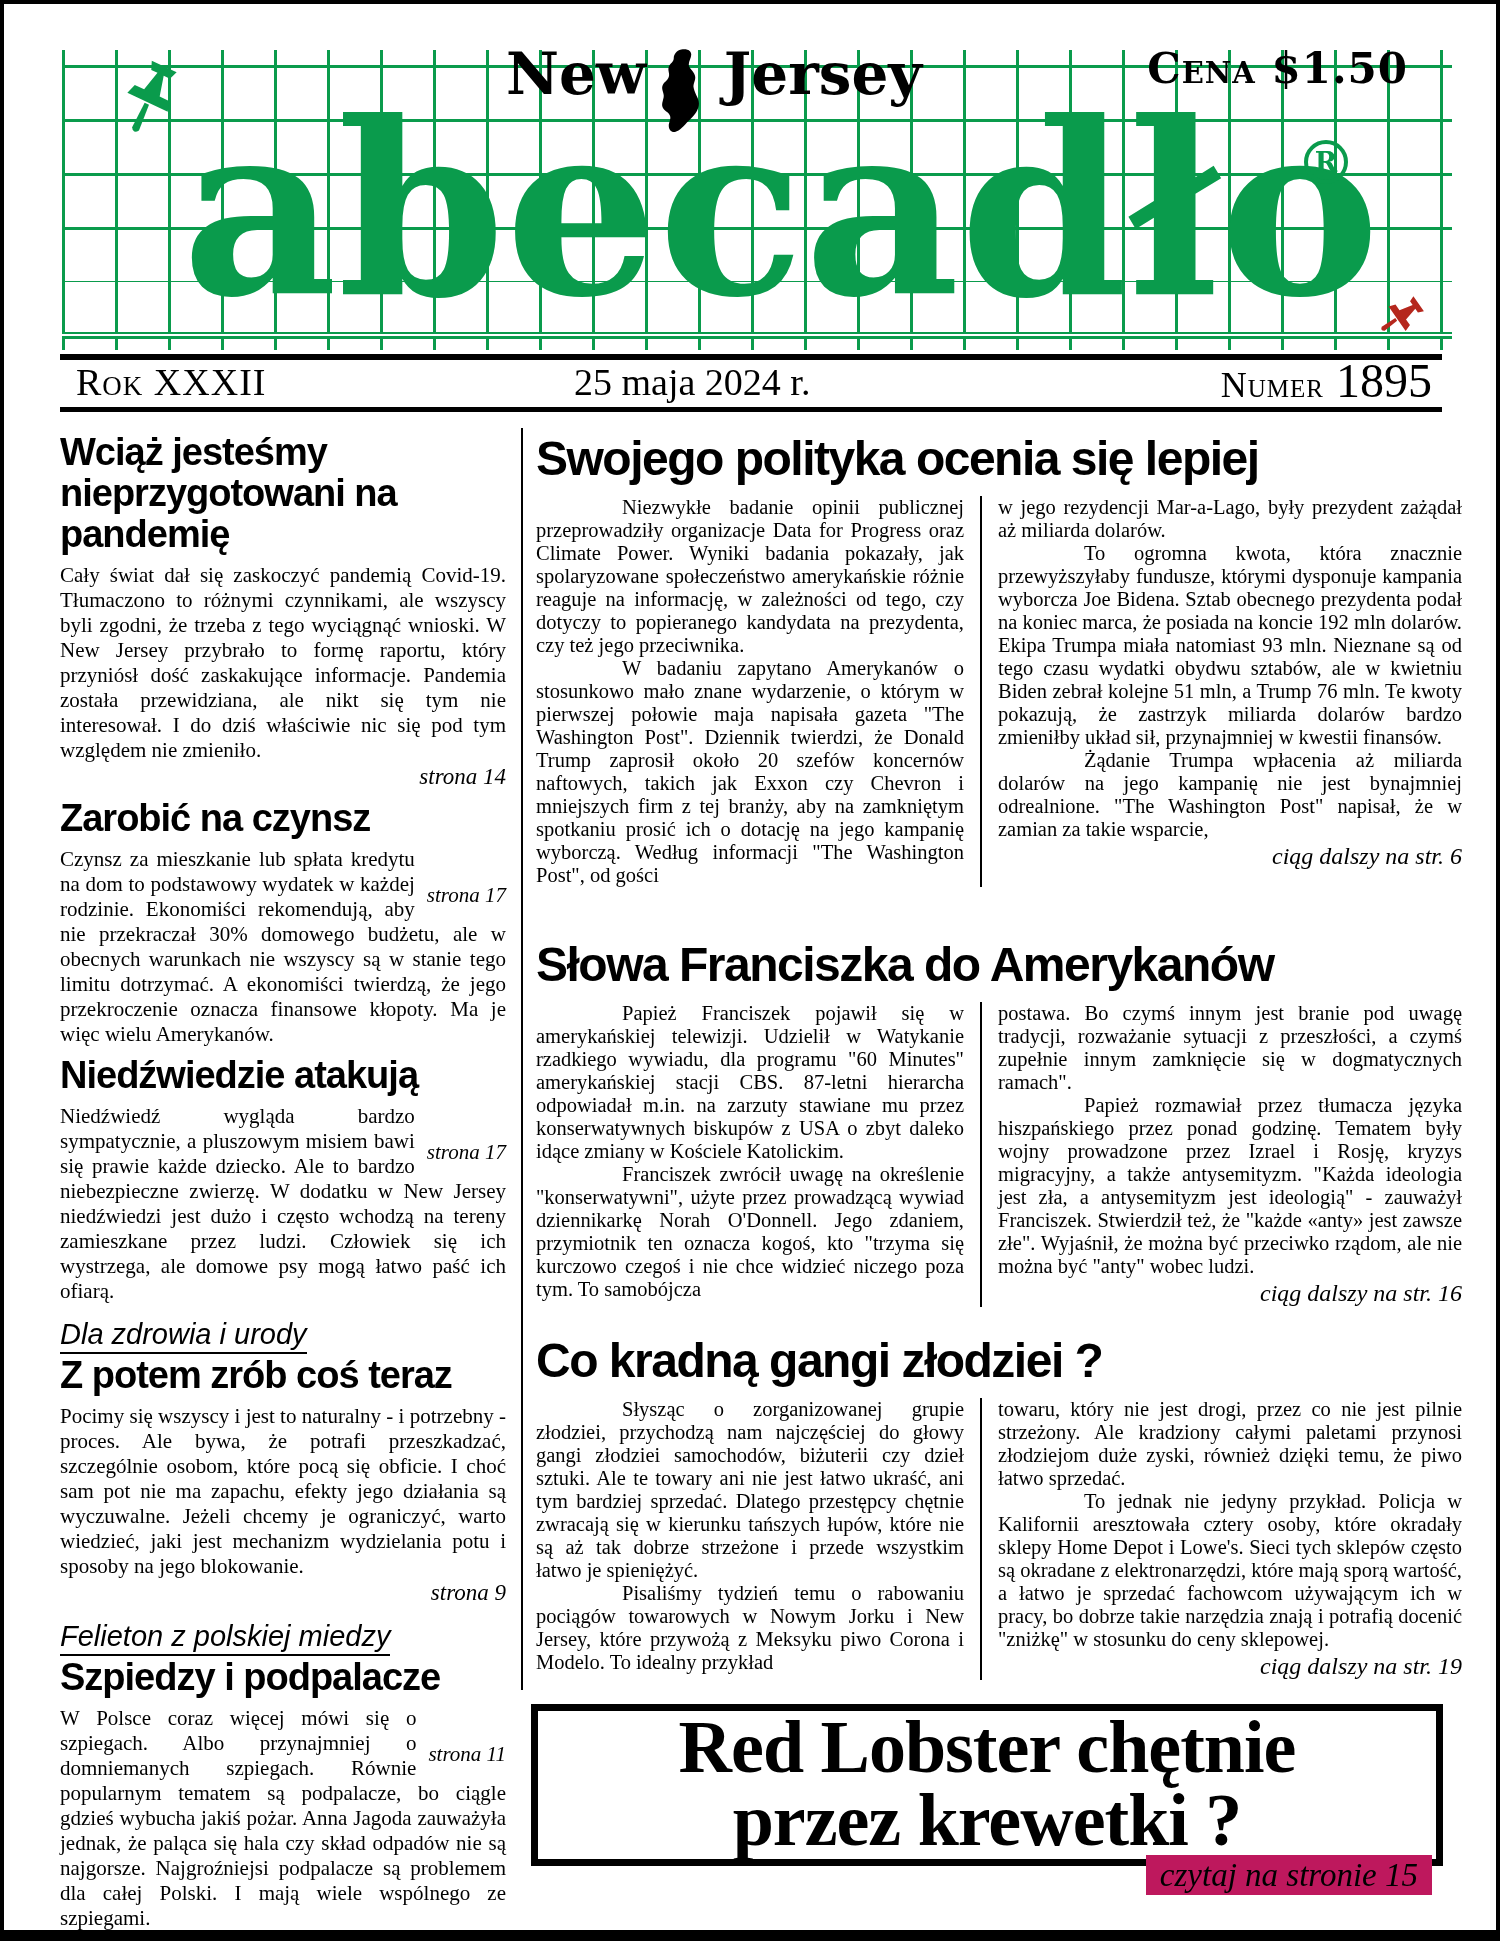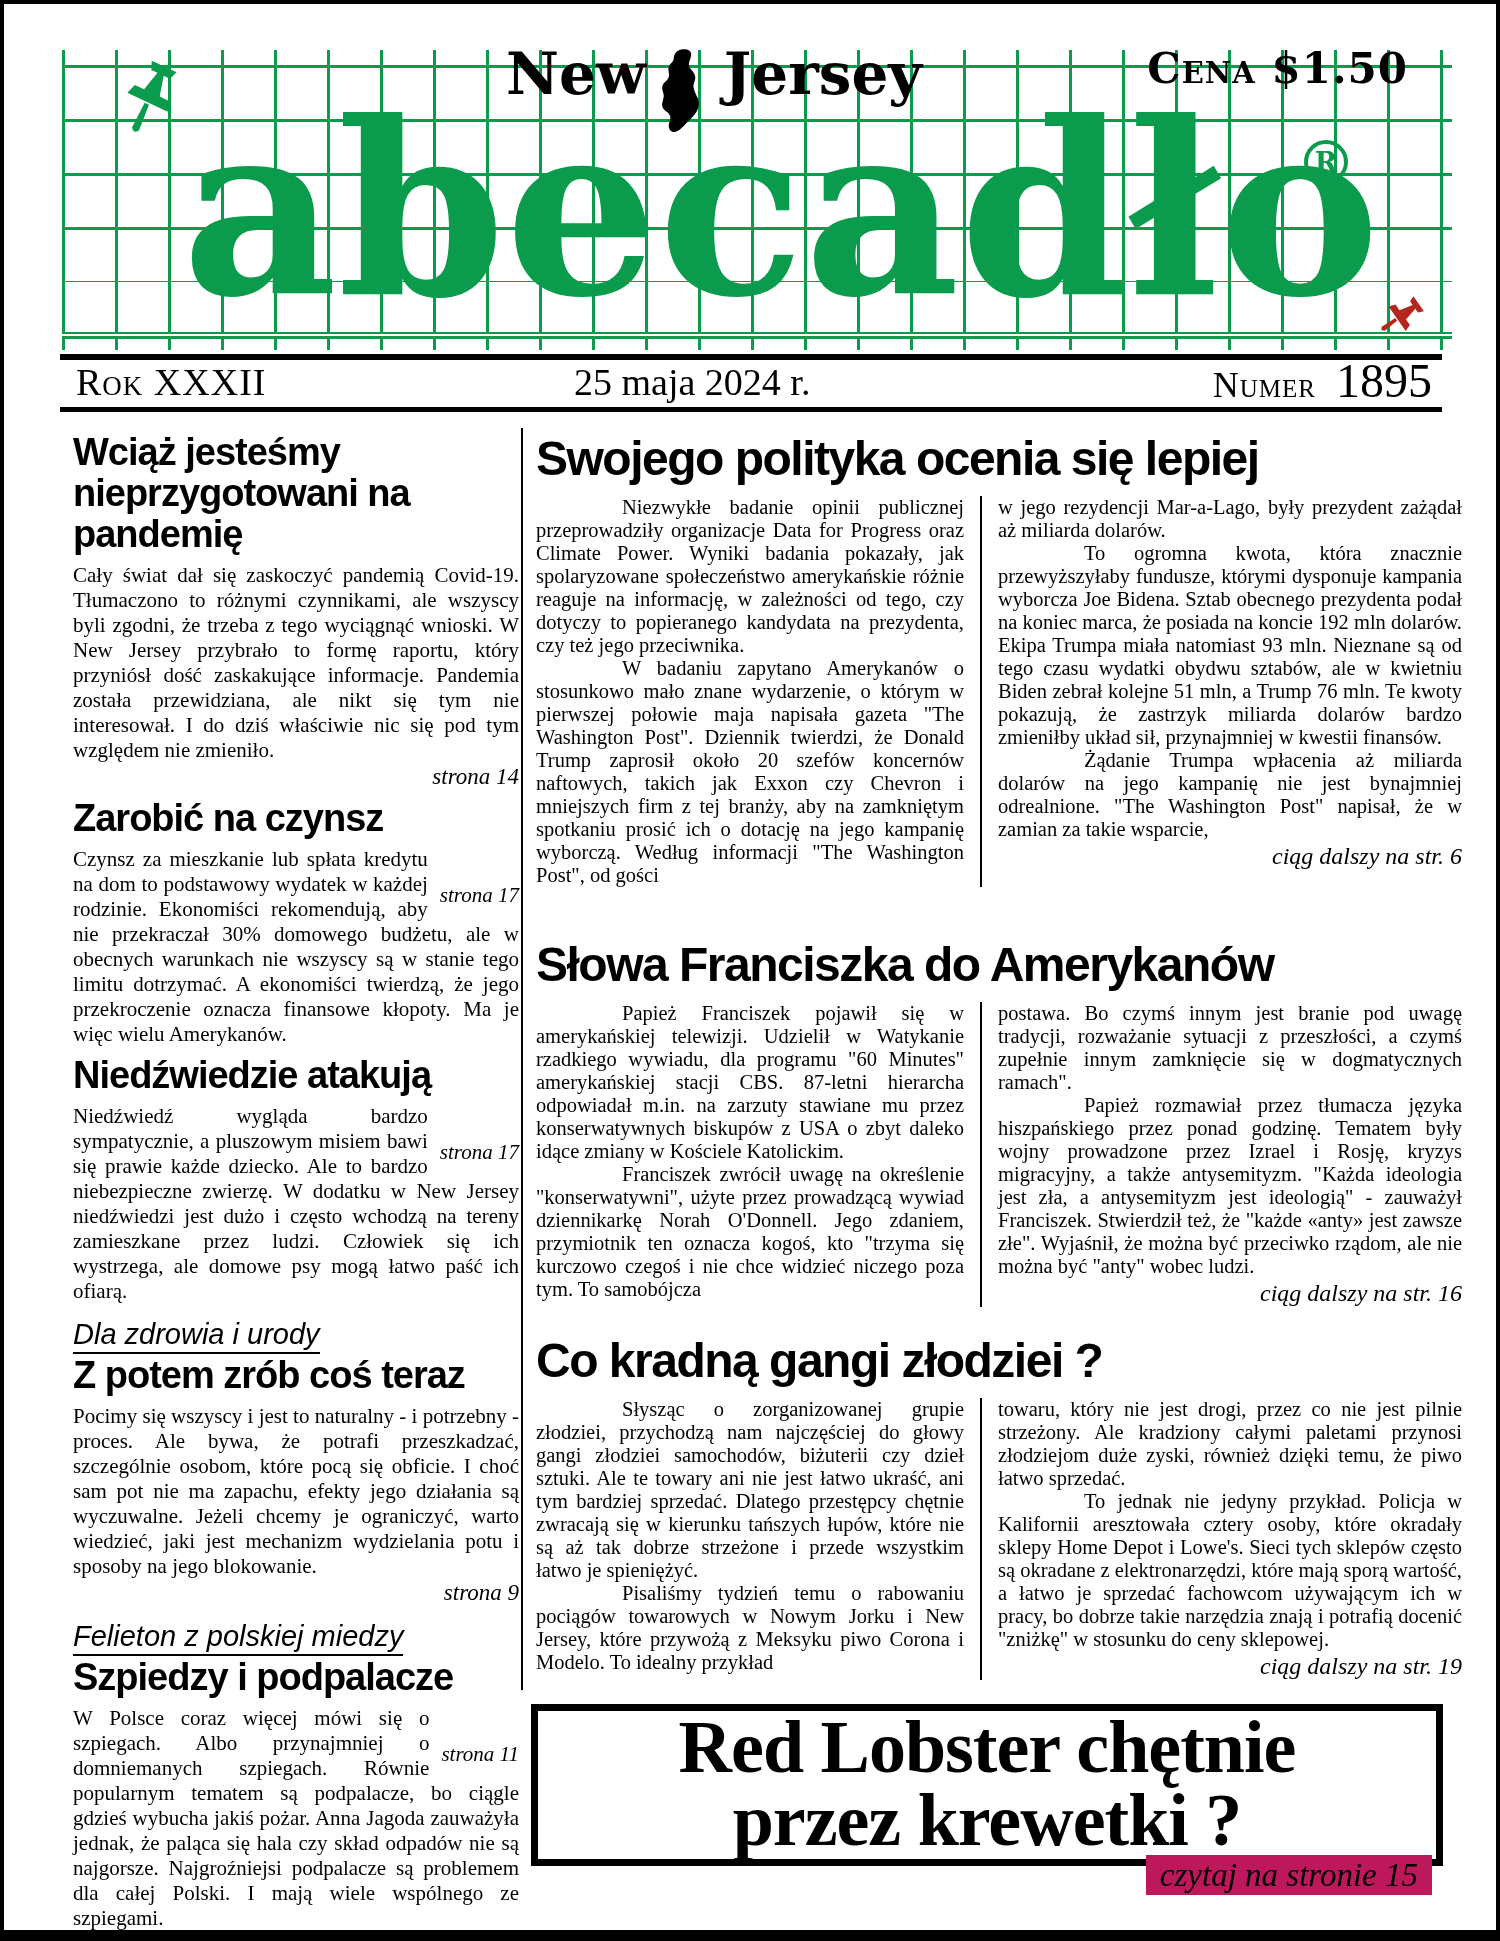--- a/index.html
+++ b/index.html
@@ -25,25 +25,25 @@
   .nj-shape{margin-top:2px;flex:none;}
   .price{position:absolute;right:88px;top:40px;font-family:"DejaVu Serif",serif;font-weight:700;
         font-size:42px;font-variant:small-caps;letter-spacing:1px;}
   .pin-green{position:absolute;left:110px;top:54px;}
   .pin-red{position:absolute;left:1366px;top:286px;}
   
   .datebar{position:absolute;left:56px;right:54px;top:350px;height:47px;
         border-top:6px solid #000;border-bottom:5px solid #000;}
   .db-vol{position:absolute;left:16px;bottom:3px;font-size:38px;font-variant:small-caps;letter-spacing:1px;}
   .db-date{position:absolute;left:514px;bottom:3px;font-size:38px;}
-  .db-num{position:absolute;right:10px;bottom:1px;display:flex;align-items:baseline;gap:20px;}
+  .db-num{position:absolute;right:10px;bottom:1px;display:flex;align-items:baseline;gap:12px;}
   .db-num-label{font-size:36px;font-variant:small-caps;letter-spacing:1px;}
   .db-num-value{font-size:48px;line-height:1;}
   
-  .leftcol{position:absolute;left:69px;top:424px;width:446px;}
+  .leftcol{position:absolute;left:56px;top:424px;width:446px;}
   .t-head{font-family:"Liberation Sans",sans-serif;font-weight:700;font-size:38px;line-height:41px;
         letter-spacing:-1px;margin:4px 0 8px;}
   .t-body{font-size:21px;line-height:25px;text-align:justify;}
   .pref{float:right;font-style:italic;font-size:21px;padding-left:12px;margin-top:36px;}
   .pref-line{text-align:right;font-style:italic;font-size:23px;line-height:27px;}
   .t-kicker{font-family:"Liberation Sans",sans-serif;font-style:italic;font-size:29px;
         margin:14px 0 2px;}
   .t-kicker span{border-bottom:2px solid #000;padding-bottom:2px;}
   .teaser{margin-bottom:8px;}
   

